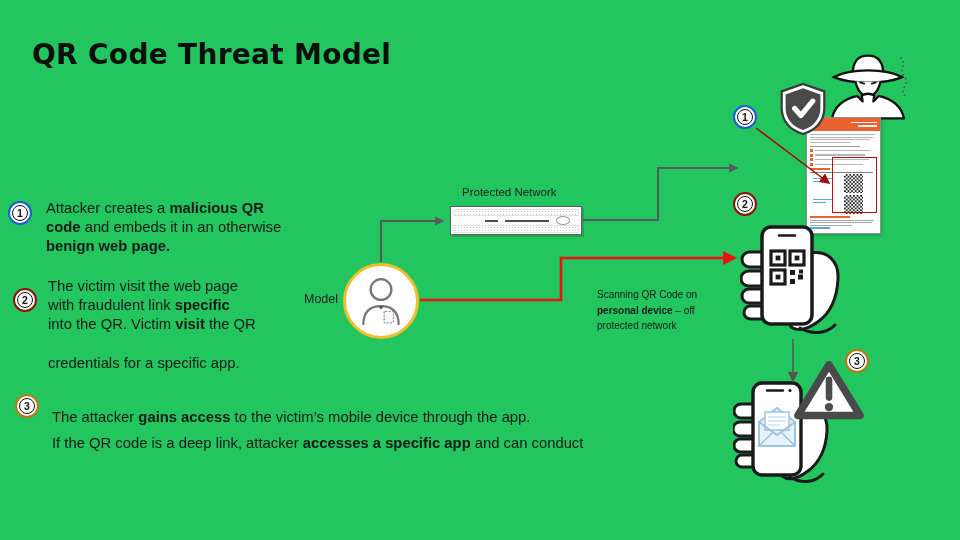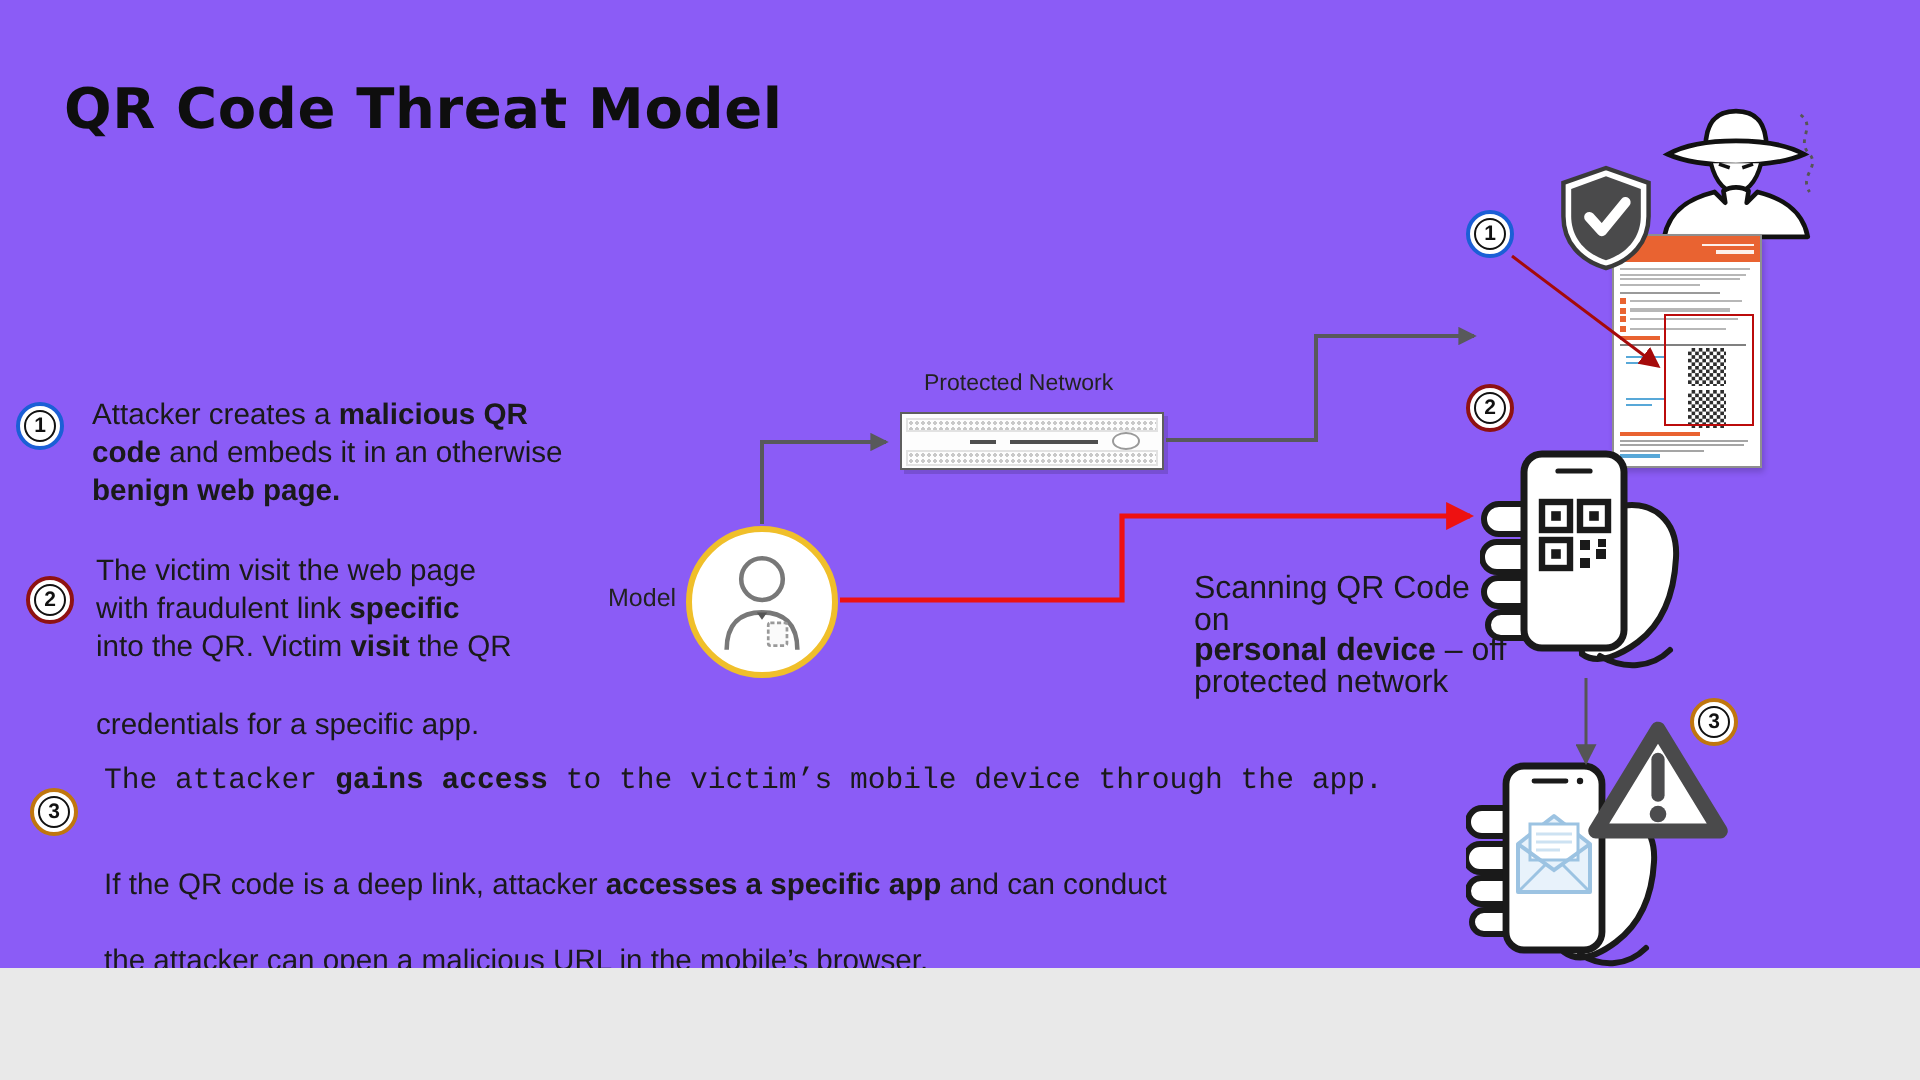--- a/index.html
+++ b/index.html
@@ -1,30 +1,30 @@
 <!DOCTYPE html>
 <html><head>
 <meta charset="utf-8">
 <style>
   html,body{margin:0;padding:0;background:#e9e9e9;}
-  .stage{position:relative;width:960px;height:484px;background:#8b5cf6;overflow:hidden;
+  .stage{position:relative;width:960px;height:540px;background:#22c55e;overflow:hidden;
          font-family:"Liberation Sans",sans-serif;color:#161616;}
   h1.title{position:absolute;left:32px;top:38px;margin:0;font-size:28px;font-weight:800;
            letter-spacing:.3px;color:#0e0e0e;font-family:"DejaVu Sans","Liberation Sans",sans-serif;}
   
   .nmark{position:absolute;width:20px;height:20px;border:2.6px solid #000;border-radius:50%;
          background:#fff;display:flex;align-items:center;justify-content:center;z-index:30;}
   .nin{width:14px;height:14px;border:1.5px solid #111;border-radius:50%;display:flex;
        align-items:center;justify-content:center;font-size:10.5px;font-weight:700;color:#111;}
   
   .step{position:absolute;margin:0;font-size:14.8px;line-height:19.2px;color:#1a1a1a;}
   .b{font-weight:700;}
   
   .lbl{position:absolute;font-size:11.5px;color:#222;}
-  .scannote{position:absolute;margin:0;font-size:16px;line-height:15.5px;color:#1a1a1a;}
+  .scannote{position:absolute;margin:0;font-size:10px;line-height:15.5px;color:#1a1a1a;}
   
   .router{position:absolute;left:450px;top:206px;width:132px;height:29px;background:#fdfdfd;
           border:1.7px solid #5e5e5e;box-shadow:2px 2px 0 rgba(0,0,0,.14);box-sizing:border-box;
           display:flex;flex-direction:column;justify-content:space-between;padding:1.5px 2px;}
   .rstrip{height:6px;background-image:radial-gradient(#c9c9c9 0.9px,transparent 1px);
           background-size:3px 3px;border:0.5px solid #e2e2e2;}
   .rmid{height:10px;display:flex;align-items:center;justify-content:flex-end;gap:7px;padding-right:9px;}
   .dash{height:2px;background:#4f4f4f;}
   .d1{width:13px;} .d2{width:44px;}
   .oval{width:12px;height:7px;border:1.3px solid #9a9a9a;border-radius:50%;background:#fff;}
@@ -60,23 +60,23 @@
   <p class="step" style="left:46px;top:199px;width:280px;"><span>Attacker creates a </span><span class="b">malicious QR</span><br><span class="b">code</span><span> and embeds it in an otherwise</span><br><span class="b">benign web page.</span></p>
 
   <div class="nmark" style="left: 13px; top: 288px; border-color: rgb(142, 18, 18);">
     <span class="nin">2</span>
   </div>
   <p class="step" style="left:48px;top:277px;width:260px;"><span>The victim visit the web page</span><br><span>with fraudulent link </span><span class="b">specific</span><br><span>into the QR. Victim </span><span class="b">visit</span><span> the QR</span><br><br><span>credentials for a specific app.</span></p>
 
   <div class="nmark" style="left: 15px; top: 394px; border-color: rgb(192, 118, 14);">
     <span class="nin">3</span>
   </div>
-  <p class="step" style="left:52px;top:382px;width:650px;font-family:Liberation Mono, monospace;"><span>The attacker </span><span class="b">gains access</span><span> to the victim’s mobile device through the app.</span></p>
-
-  <p class="step" style="left:52px;top:434px;width:640px;"><span>If the QR code is a deep link, attacker </span><span class="b">accesses a specific app</span><span> and can conduct</span><br><br><span>the attacker can open a malicious URL in the mobile’s browser.</span></p>
+  <p class="step" style="left:52px;top:408px;width:650px;"><span>The attacker </span><span class="b">gains access</span><span> to the victim’s mobile device through the app.</span></p>
+
+  <p class="step" style="left:52px;top:434px;width:640px;"><span>If the QR code is a deep link, attacker </span><span class="b">accesses a specific app</span><span> and can conduct</span><br><br></p>
 
   <svg class="wires" width="960" height="540" viewBox="0 0 960 540">
     <defs>
       <marker id="mg" viewBox="0 0 10 10" refX="8.5" refY="5" markerWidth="4.6" markerHeight="4.6" orient="auto">
         <path d="M0 0 L10 5 L0 10 Z" fill="#58595b"></path>
       </marker>
       <marker id="mr" viewBox="0 0 10 10" refX="8.5" refY="5" markerWidth="5.4" markerHeight="5.4" orient="auto">
         <path d="M0 0 L10 5 L0 10 Z" fill="#ee1111"></path>
       </marker>
     </defs>

